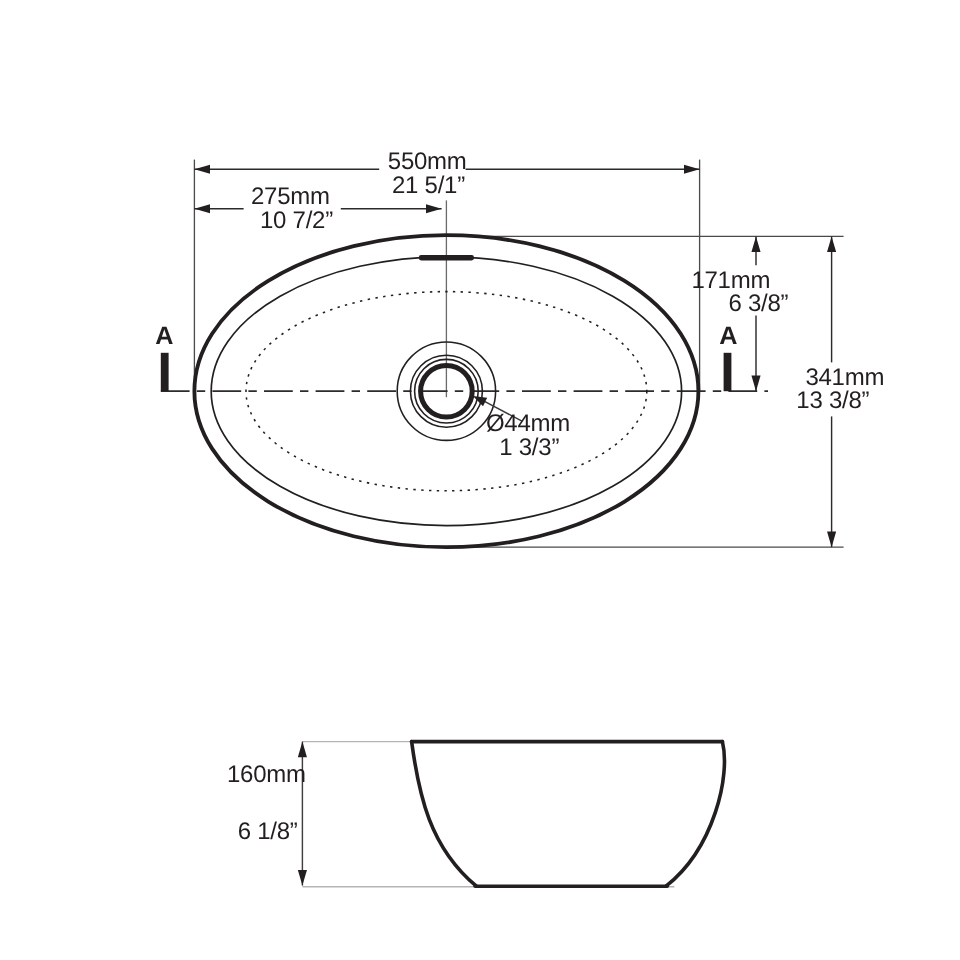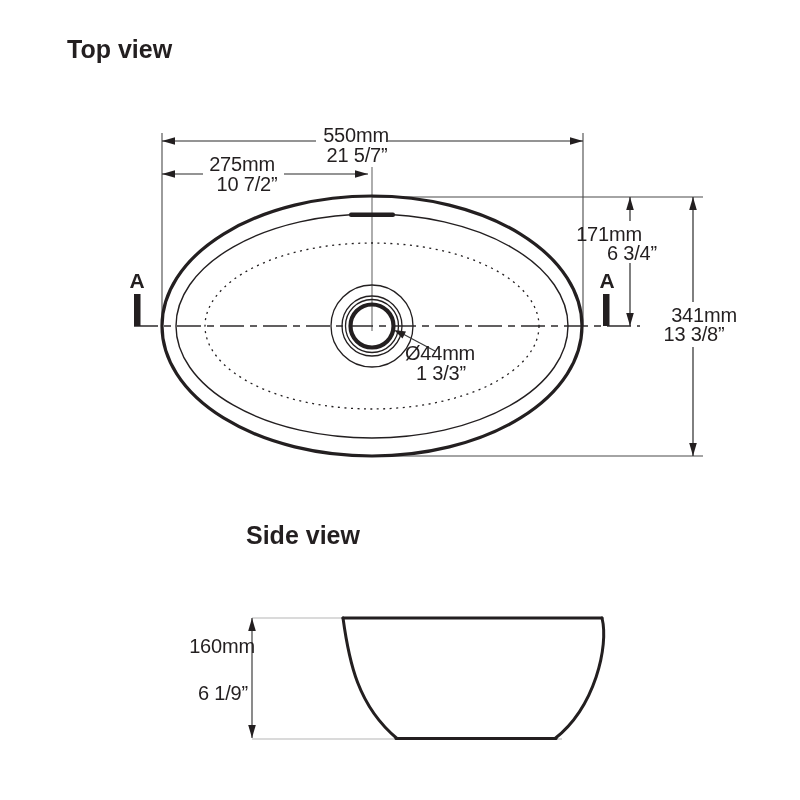--- a/index.html
+++ b/index.html
@@ -122,38 +122,36 @@
 
       <g stroke="#231f20" stroke-width="3" stroke-linecap="round">
         <line x1="343" y1="618" x2="602" y2="618"></line>
         <path d="M343,618 C349,662 358,706 397,738.5"></path>
         <path d="M602,618 C609,646 595,707 555,738.5"></path>
         <line x1="396" y1="738.5" x2="556" y2="738.5"></line>
       </g>
     </g>
   </svg>
 
-  <div class="title" style="left:67px; top:35px;">Top view</div>
 
   <div class="label" style="left:356px; top:126px;">550mm</div>
-  <div class="label" style="left:357px; top:146px;">21 5/7”</div>
+  <div class="label" style="left:357px; top:146px;">21 5/1”</div>
 
   <div class="label" style="left:242px; top:155px;">275mm</div>
   <div class="label" style="left:247px; top:175px;">10 7/2”</div>
 
   <div class="label" style="left:609px; top:225px;">171mm</div>
-  <div class="label" style="left:632px; top:244px;">6 3/4”</div>
+  <div class="label" style="left:632px; top:244px;">6 3/8”</div>
 
   <div class="label" style="left:704px; top:306px;">341mm</div>
   <div class="label" style="left:694px; top:325px;">13 3/8”</div>
 
   <div class="label" style="left:440px; top:344px;">Ø44mm</div>
   <div class="label" style="left:441px; top:364px;">1 3/3”</div>
 
   <div class="a-label" style="left:137px; top:270px;">A</div>
   <div class="a-label" style="left:607px; top:270px;">A</div>
 
-  <div class="title" style="left:246px; top:521px;">Side view</div>
 
   <div class="label" style="left:222px; top:637px;">160mm</div>
-  <div class="label" style="left:223px; top:684px;">6 1/9”</div>
+  <div class="label" style="left:223px; top:684px;">6 1/8”</div>
 
 </div>
 
 </body></html>

